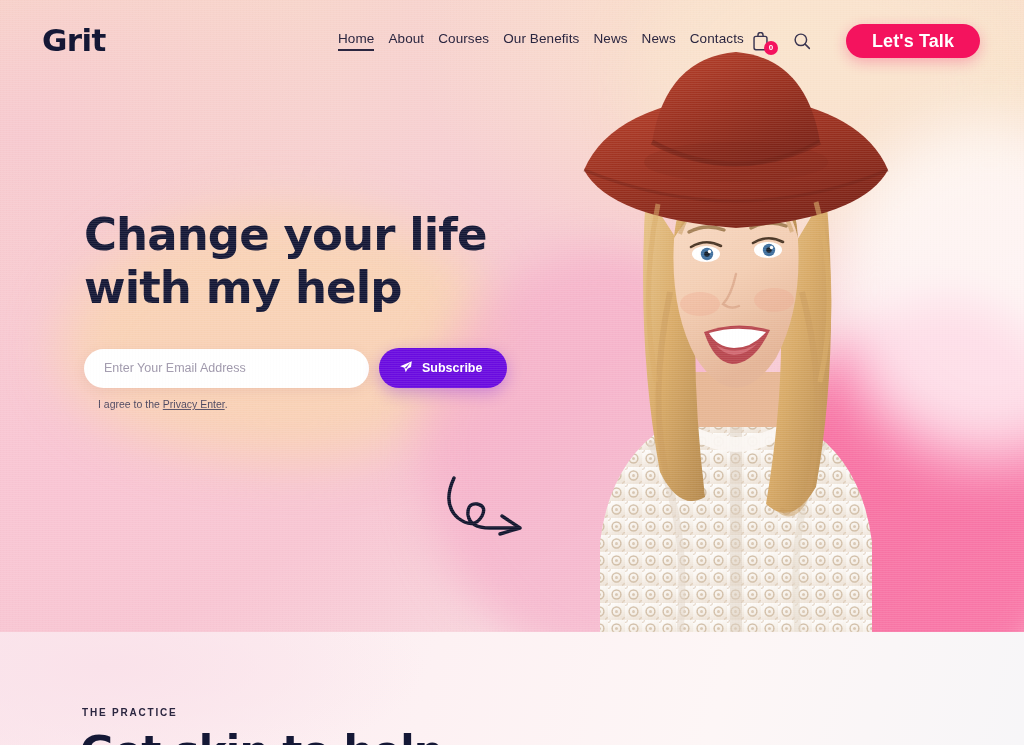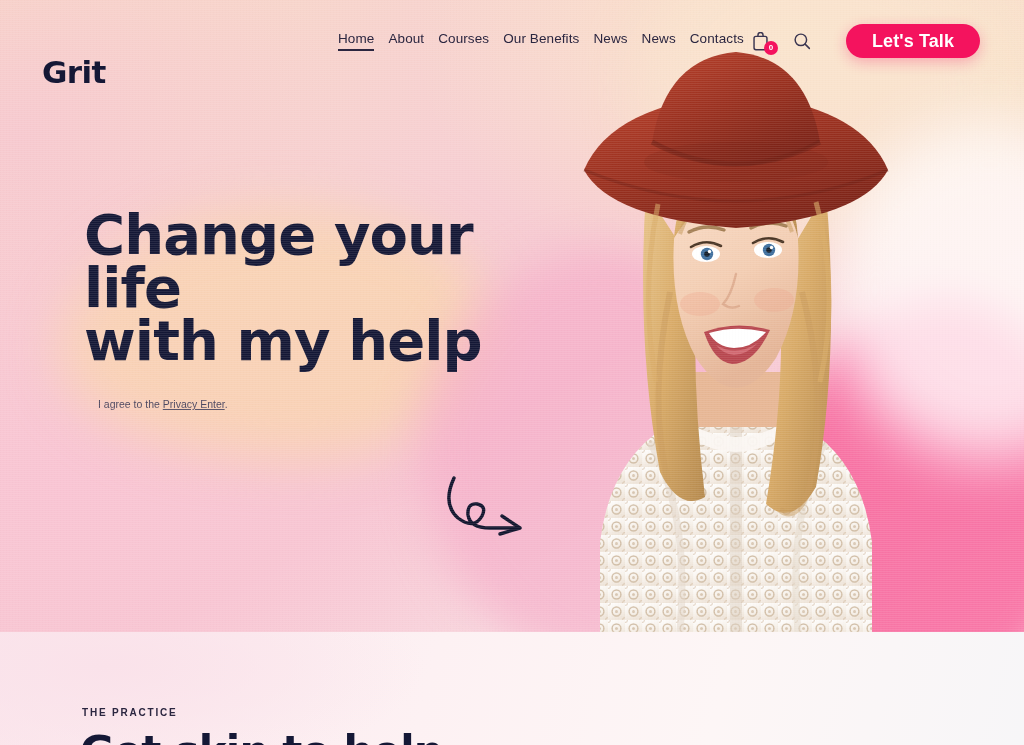--- a/index.html
+++ b/index.html
@@ -71,21 +71,20 @@
     width: 1024px; height: 80px;
     display: flex; align-items: center;
     z-index: 40;
   }
   .logo {
     position: absolute; left: 42px; top: 22px;
     font-size: 31px; font-weight: bold;
     letter-spacing: -0.6px;
     color: #151836;
     font-family: "DejaVu Sans", sans-serif;
-    margin-top: 32px;
   }
 
   .nav {
     position: absolute; left: 338px; top: 31px;
     display: flex; align-items: flex-start; gap: 14px;
   }
   .nav-item {
     position: relative;
     font-size: 13.5px;
     color: #2b2640;
@@ -143,21 +142,21 @@
 
   
   .hero-copy {
     position: absolute;
     left: 84px; top: 208px;
     width: 470px;
     z-index: 30;
   }
   .headline {
     font-family: "DejaVu Sans", sans-serif;
-    font-size: 56px;
+    font-size: 45px;
     line-height: 53px;
     font-weight: bold;
     color: #151836;
     letter-spacing: -0.9px;
   }
 
   .subscribe-row {
     position: absolute;
     left: 84px; top: 348px;
     display: flex; align-items: center; gap: 10px;
@@ -366,20 +365,31 @@
       </svg>
     </div>
 
     <div class="hero-copy">
       <h1 class="headline">
         <span>Change your life</span><br>
         <span>with my help</span>
       </h1>
     </div>
 
+    <div class="subscribe-row">
+      <input class="email-input" type="email" placeholder="Enter Your Email Address" style="">
+      <button class="subscribe-btn">
+        <span>
+          <svg width="14" height="14" viewBox="0 0 24 24" fill="#ffffff" aria-hidden="true">
+            <path d="M22 2 L2 10.5 L9.2 13.4 L11.6 21 L14.8 15.1 L20.6 12 Z M9.9 13.9 L19.4 4.6 L12.6 14.6 Z"></path>
+          </svg>
+        </span>
+        <span>Subscribe</span>
+      </button>
+    </div>
 
     <div class="agree">
       <span>I agree to the </span><a href="#">Privacy Enter</a><span>.</span>
     </div>
 
     <div class="arrow-deco">
       <svg width="96" height="70" viewBox="0 0 96 70" fill="none" aria-hidden="true">
         <path d="M14 8 Q2 34 18 48 Q34 60 42 46 Q47 36 37 34 Q27 33 28 45 Q30 58 50 58 L76 58" stroke="#12152e" stroke-width="3.4" stroke-linecap="round" fill="none"></path>
         <path d="M62 46 L80 58 L60 64" stroke="#12152e" stroke-width="3.4" stroke-linecap="round" stroke-linejoin="round" fill="none"></path>
       </svg>

